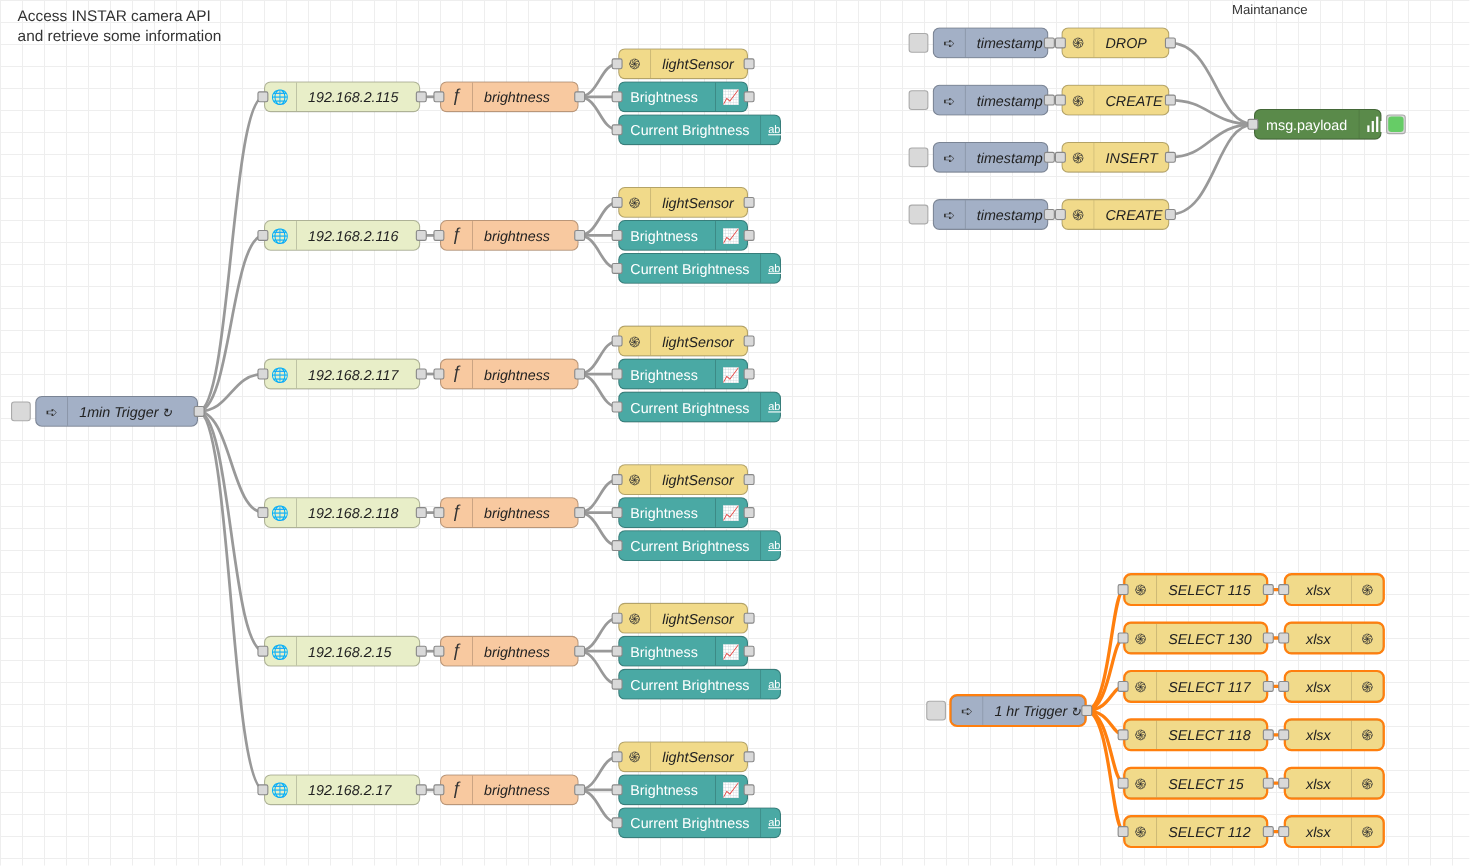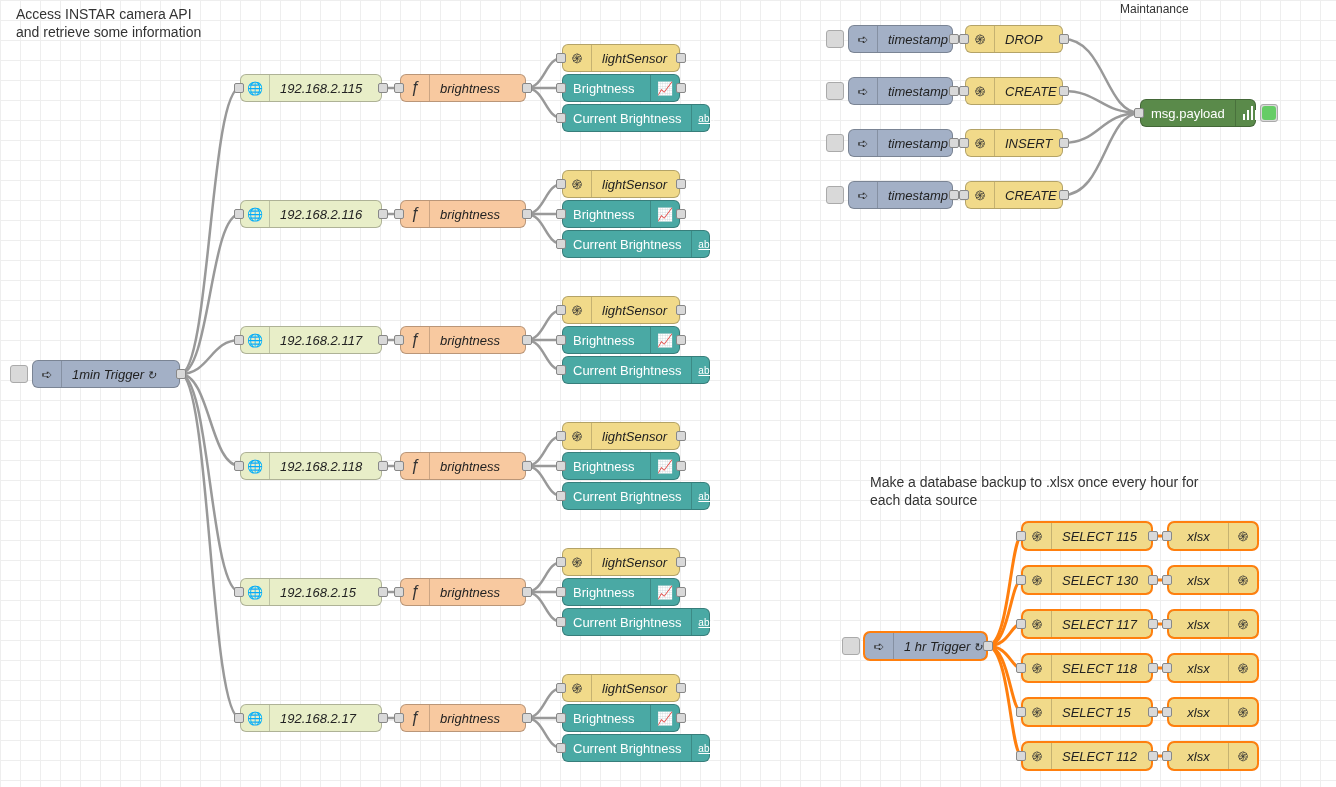--- a/index.html
+++ b/index.html
@@ -86,21 +86,20 @@
 <path class="sel" d="M1152 536 L1168 536"></path>
       <path class="sel" d="M1152 580 L1168 580"></path>
       <path class="sel" d="M1152 624 L1168 624"></path>
       <path class="sel" d="M1152 668 L1168 668"></path>
       <path class="sel" d="M1152 712 L1168 712"></path>
       <path class="sel" d="M1152 756 L1168 756"></path>
 </svg>
 
 <div class="comment" style="left:16px;top:6px;width:195px">Access INSTAR camera API and retrieve some information</div>
 <div class="comment h" style="left:1120px;top:2px">Maintanance</div>
-<div class="comment" style="left:870px;top:474px;width:360px">Make a database backup to .xlsx once every hour for each data source</div>
 
 <div class="btn" style="left:10px;top:365px"></div>
 <div class="node inject" style="left:32px;top:360px;width:148px">
  <div class="icon">
         <span>➪</span>
       </div>
  <div class="lbl"><span>1min Trigger</span><span class="loop">↻</span></div>
 </div>
 <div class="port" style="left:176px;top:369px"></div>
 

